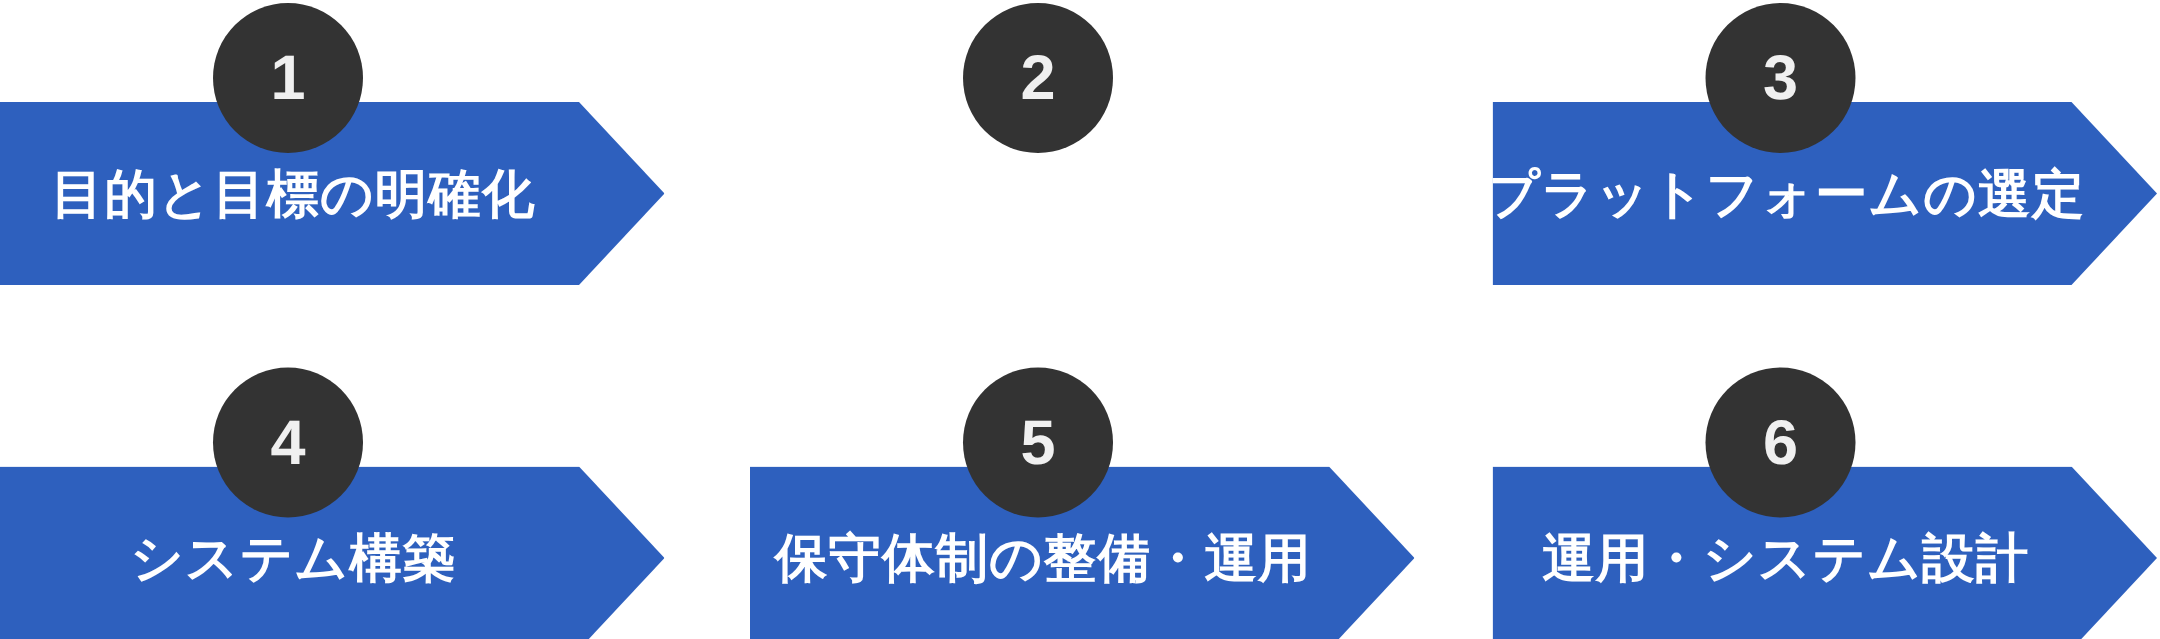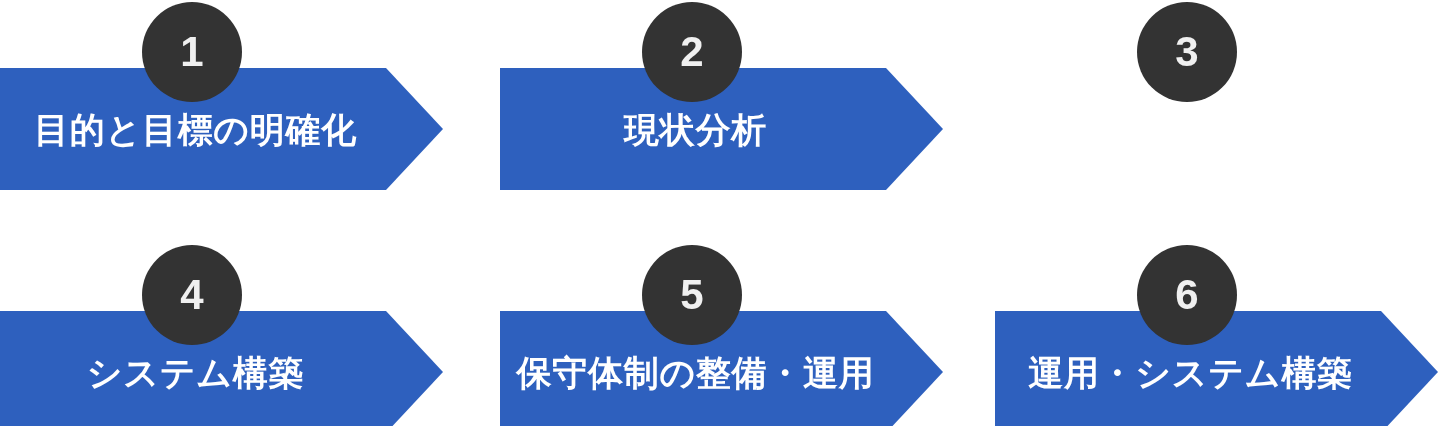--- a/index.html
+++ b/index.html
@@ -92,29 +92,29 @@
   <div class="step row-1 col-1">
     <div class="step-banner">
       <span class="step-label">目的と目標の明確化</span>
     </div>
     <div class="step-badge">
       <span class="step-badge-num">1</span>
     </div>
   </div>
 
   <div class="step row-1 col-2">
-    <div class="step-banner">
-      <span class="step-label">現状分析</span>
-    </div>
     <div class="step-badge">
       <span class="step-badge-num">2</span>
     </div>
   </div>
 
   <div class="step row-1 col-3">
+    <div class="step-banner">
+      <span class="step-label">プラットフォームの選定</span>
+    </div>
     <div class="step-badge">
       <span class="step-badge-num">3</span>
     </div>
   </div>
 
   <div class="step row-2 col-1">
     <div class="step-banner">
       <span class="step-label">システム構築</span>
     </div>
     <div class="step-badge">
@@ -126,20 +126,20 @@
     <div class="step-banner">
       <span class="step-label">保守体制の整備・運用</span>
     </div>
     <div class="step-badge">
       <span class="step-badge-num">5</span>
     </div>
   </div>
 
   <div class="step row-2 col-3">
     <div class="step-banner">
-      <span class="step-label">運用・システム構築</span>
+      <span class="step-label">運用・システム設計</span>
     </div>
     <div class="step-badge">
       <span class="step-badge-num">6</span>
     </div>
   </div>
 
 </div>
 
 </body></html>

